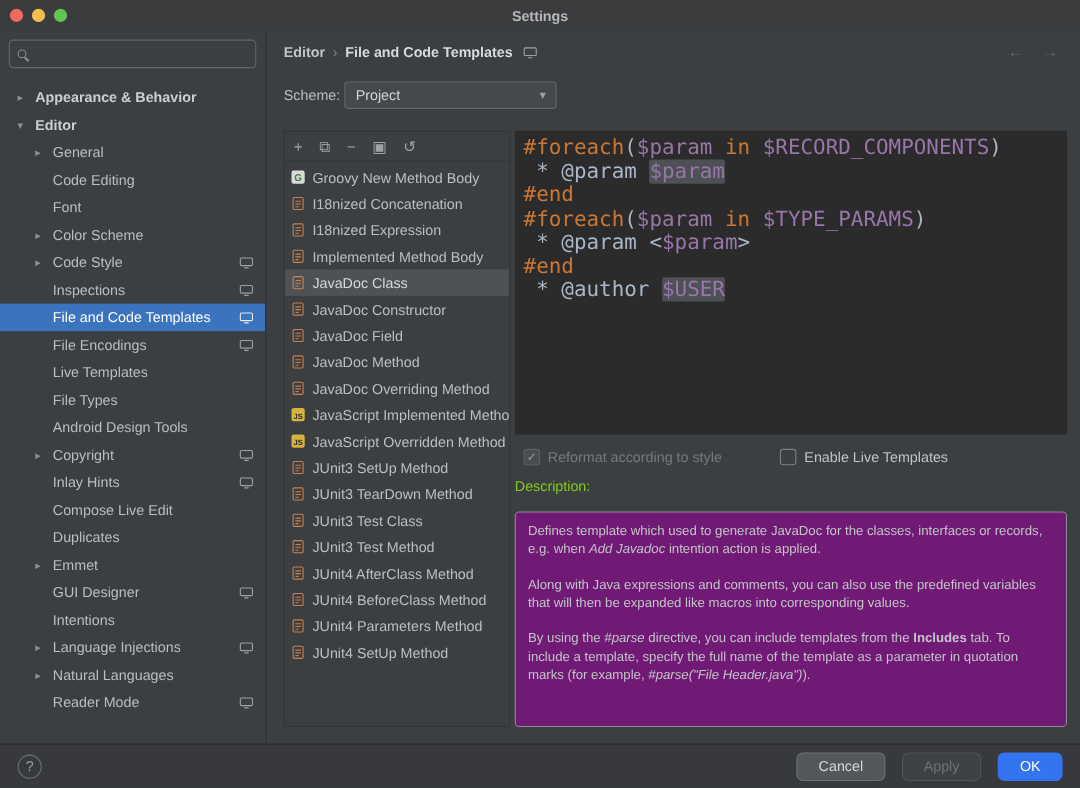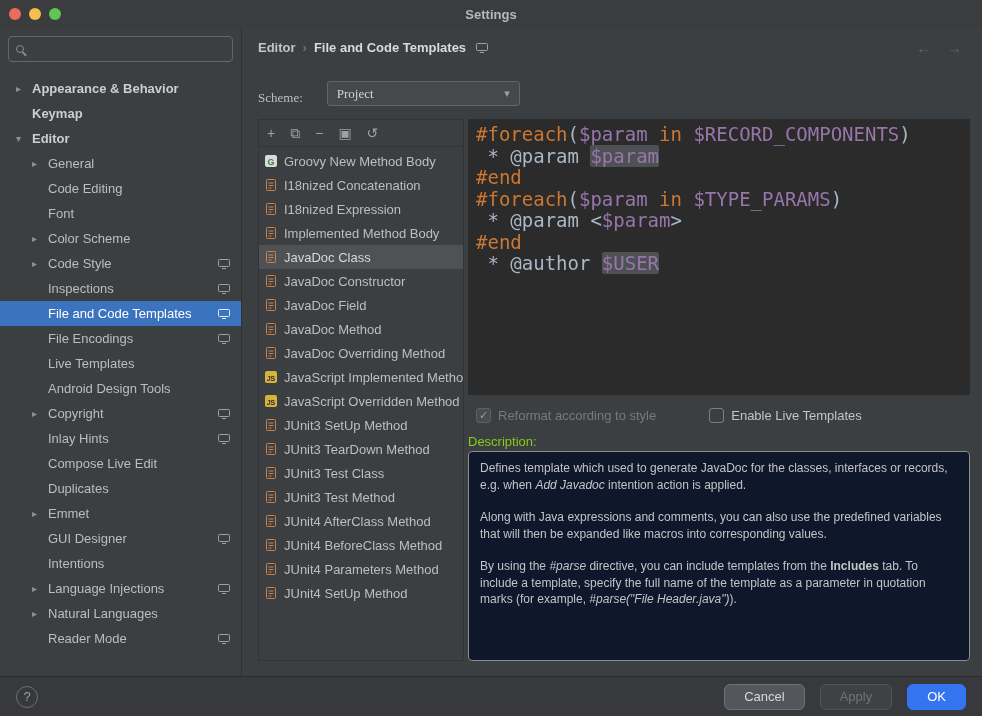--- a/index.html
+++ b/index.html
@@ -39,21 +39,21 @@
   .tree-row.selected .screen-icon { color:#e8eaec; }
 
   
   .main { flex:1; display:flex; flex-direction:column; min-width:0; padding:0 12px 0 16px; }
   .breadcrumb-row { height:38px; flex:0 0 38px; display:flex; align-items:center; gap:7px; }
   .crumb { font-weight:bold; color:#c2c4c6; }
   .crumb.current { color:#d8dadc; }
   .crumb-sep { color:#707375; font-weight:bold; }
   .nav-arrows { margin-left:auto; margin-right:8px; display:flex; gap:16px; font-size:15px; color:#626567; }
 
-  .scheme-row { height:40px; flex:0 0 40px; display:flex; align-items:flex-end; gap:24px;font-family:Liberation Serif, serif; }
+  .scheme-row { height:40px; flex:0 0 40px; display:flex; align-items:center; gap:4px; }
   .scheme-label { color:#bcbec0; }
   .dropdown { width:193px; height:25px; background:#45494c; border:1px solid #646668; border-radius:3px; display:flex; align-items:center; padding:0 9px; }
   .dropdown-value { color:#d2d4d6; }
   .dropdown-chevron { margin-left:auto; color:#9fa1a3; font-size:11px; }
 
   .tabs-row { height:37px; flex:0 0 37px; display:flex; align-items:flex-end; border-bottom:1px solid #333639; padding-left:8px; }
   .tab { padding:0 15px 11px; position:relative; color:#b9bbbd; }
   .tab.active { color:#dadcde; }
   .tab.active::after { content:''; position:absolute; left:11px; right:11px; bottom:-1px; height:3px; background:#9a9da0; border-radius:1px; }
 
@@ -79,21 +79,21 @@
   .checkbox-row { height:26px; flex:0 0 26px; margin-top:7px; display:flex; align-items:center; padding-left:8px; }
   .cb-group { display:flex; align-items:center; gap:7px; }
   .cb-group + .cb-group { margin-left:42px;padding-left:11px; }
   .cbx { width:15px; height:15px; border-radius:3px; display:flex; align-items:center; justify-content:center; }
   .cbx.checked-disabled { background:#494d50; border:1px solid #5c6063; color:#9a9da0; font-size:11px; }
   .cbx.unchecked { border:1px solid #7c7f82; background:transparent; }
   .cb-label.disabled { color:#777a7d; }
   .cb-label.enabled { color:#c2c4c6; }
 
   .desc-label { margin-top:6px; flex:0 0 auto; color:#84cc16; }
-  .desc-box { flex:1; margin-top:2px; border:1px solid #8a8c8e; border-radius:4px; background:#0f172a; padding:8px 11px; font-size:12px; line-height:16.5px; color:#c2c4c6; overflow:hidden; }
+  .desc-box { flex:1; margin-top:16px; border:1px solid #8a8c8e; border-radius:4px; background:#701a75; padding:8px 11px; font-size:12px; line-height:16.5px; color:#c2c4c6; overflow:hidden; }
   .desc-box p { margin-bottom:16px; }
   .desc-box p:last-child { margin-bottom:0; }
   .i { font-style:italic; }
   .b { font-weight:bold; }
 
   
   .footer { height:40px; flex:0 0 40px; border-top:1px solid #2b2d2f; background:#37393c; display:flex; align-items:center; padding:0 16px; }
   .help-btn { width:22px; height:22px; border:1px solid #6e7174; border-radius:50%; color:#9da0a2; display:flex; align-items:center; justify-content:center; font-size:13px; }
   .footer-buttons { margin-left:auto; display:flex; gap:15px; }
   .btn { height:26px; padding:0 19px; border-radius:6px; display:flex; align-items:center; font-size:13px; }
@@ -122,24 +122,20 @@
       <div class="search-box">
         <span class="magnifier"></span>
         <input class="search-input" type="text" placeholder="" style="">
       </div>
       <div class="tree">
           <div class="tree-row top">
             <span class="chevron">▸</span>
             <span class="tree-label bold">Appearance &amp; Behavior</span>
           </div>
           <div class="tree-row top">
-            <span class="chevron"></span>
-            <span class="tree-label bold">Keymap</span>
-          </div>
-          <div class="tree-row top">
             <span class="chevron">▾</span>
             <span class="tree-label bold">Editor</span>
           </div>
           <div class="tree-row child">
             <span class="chevron">▸</span>
             <span class="tree-label">General</span>
           </div>
           <div class="tree-row child">
             <span class="chevron"></span>
             <span class="tree-label">Code Editing</span>
@@ -188,20 +184,24 @@
             <span class="screen-icon">
               <svg width="14" height="13" viewBox="0 0 14 13">
                 <rect x="1.5" y="2.5" width="11" height="7" rx="1" fill="none" stroke="currentColor"></rect>
                 <path d="M5 11.5h4" stroke="currentColor"></path>
               </svg>
             </span>
           </div>
           <div class="tree-row child">
             <span class="chevron"></span>
             <span class="tree-label">Live Templates</span>
+          </div>
+          <div class="tree-row child">
+            <span class="chevron"></span>
+            <span class="tree-label">File Types</span>
           </div>
           <div class="tree-row child">
             <span class="chevron"></span>
             <span class="tree-label">Android Design Tools</span>
           </div>
           <div class="tree-row child">
             <span class="chevron">▸</span>
             <span class="tree-label">Copyright</span>
             <span class="screen-icon">
               <svg width="14" height="13" viewBox="0 0 14 13">

